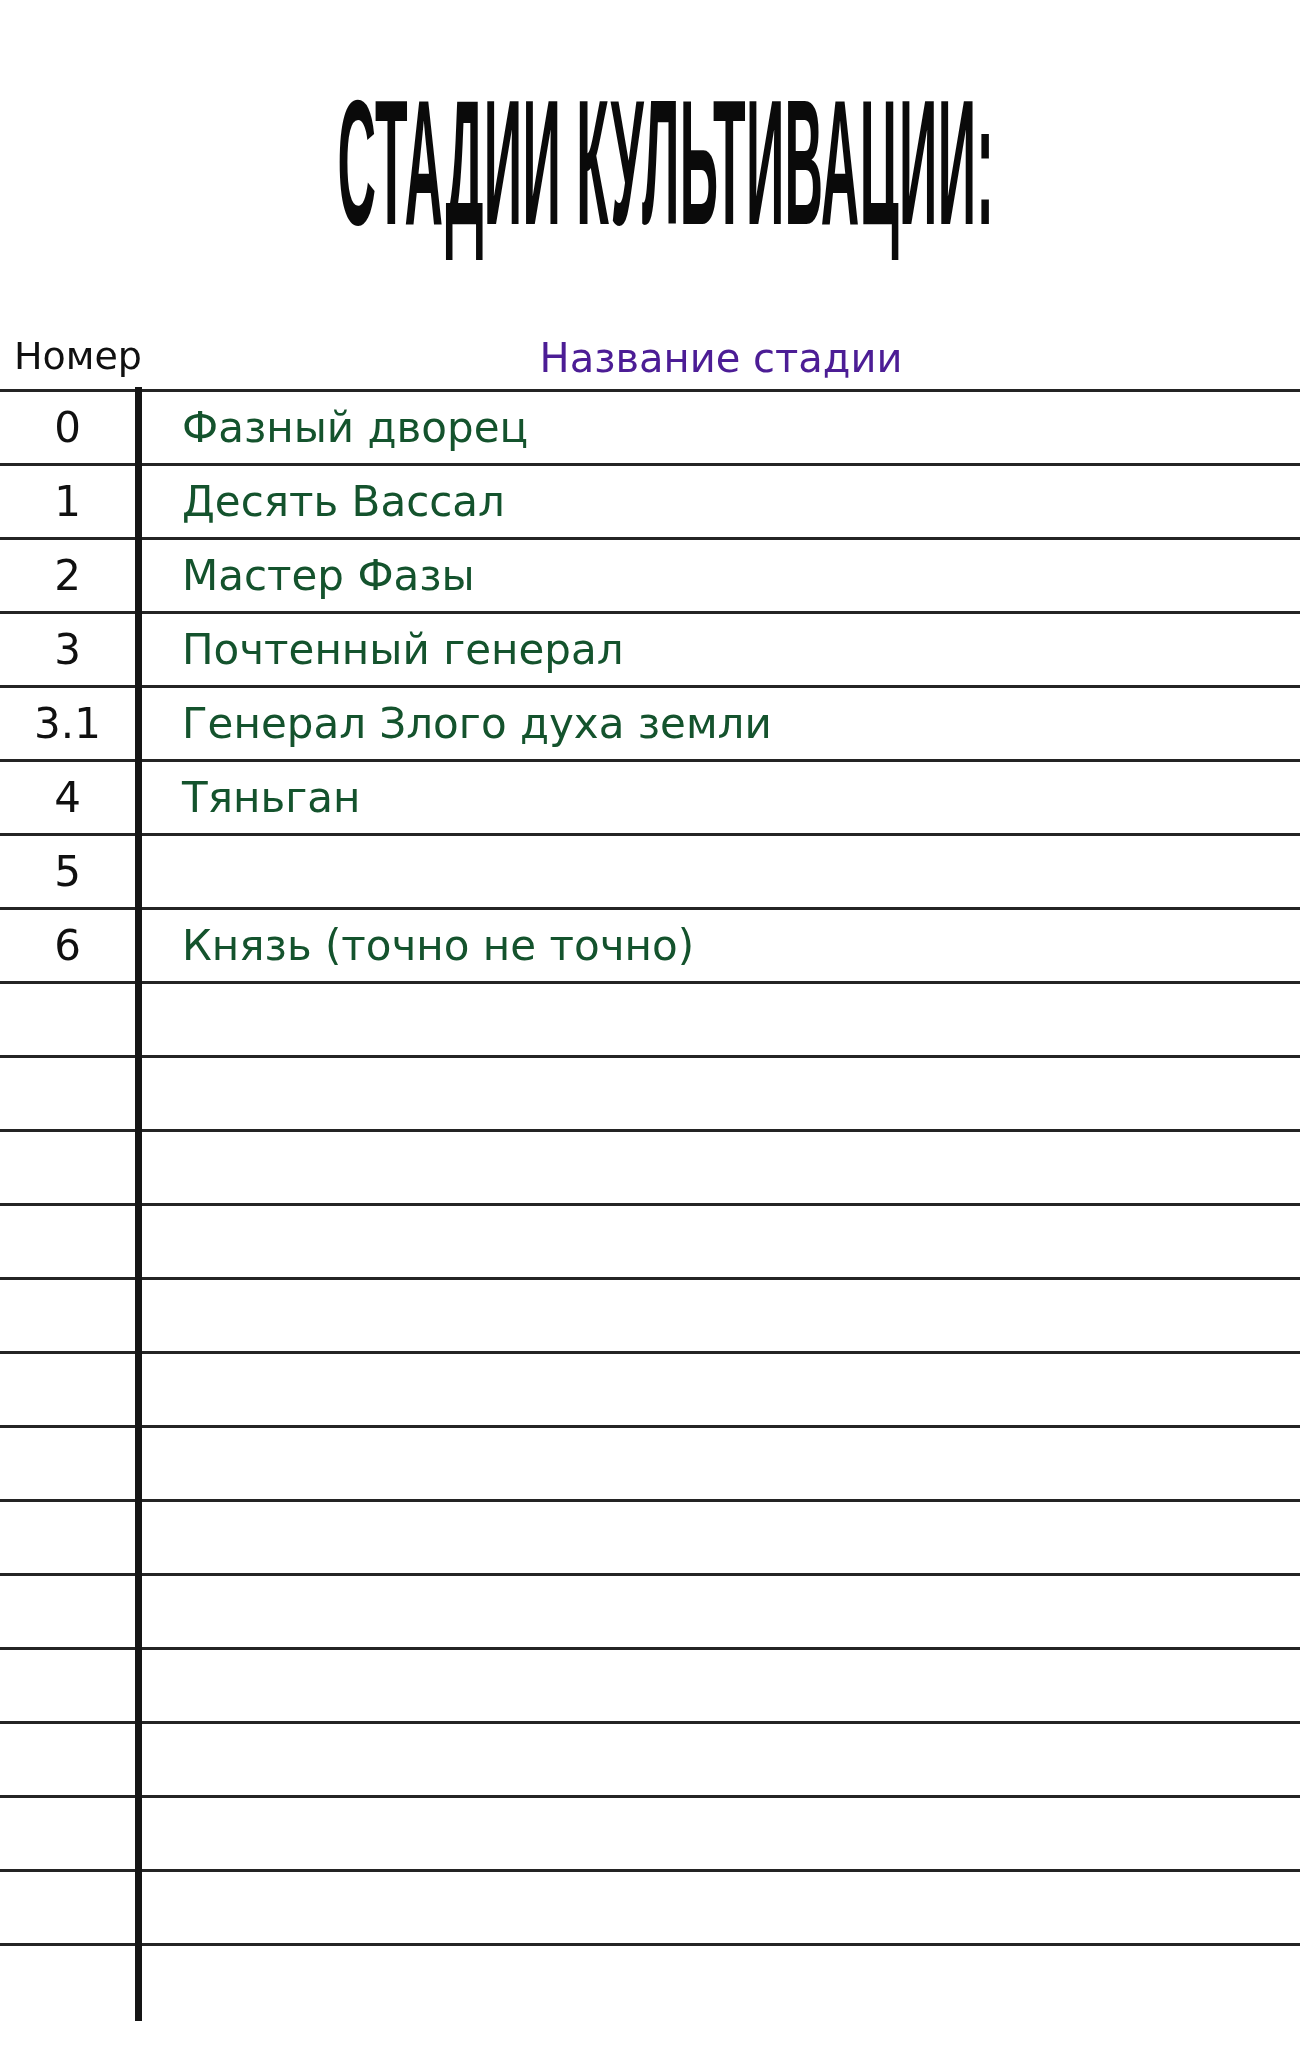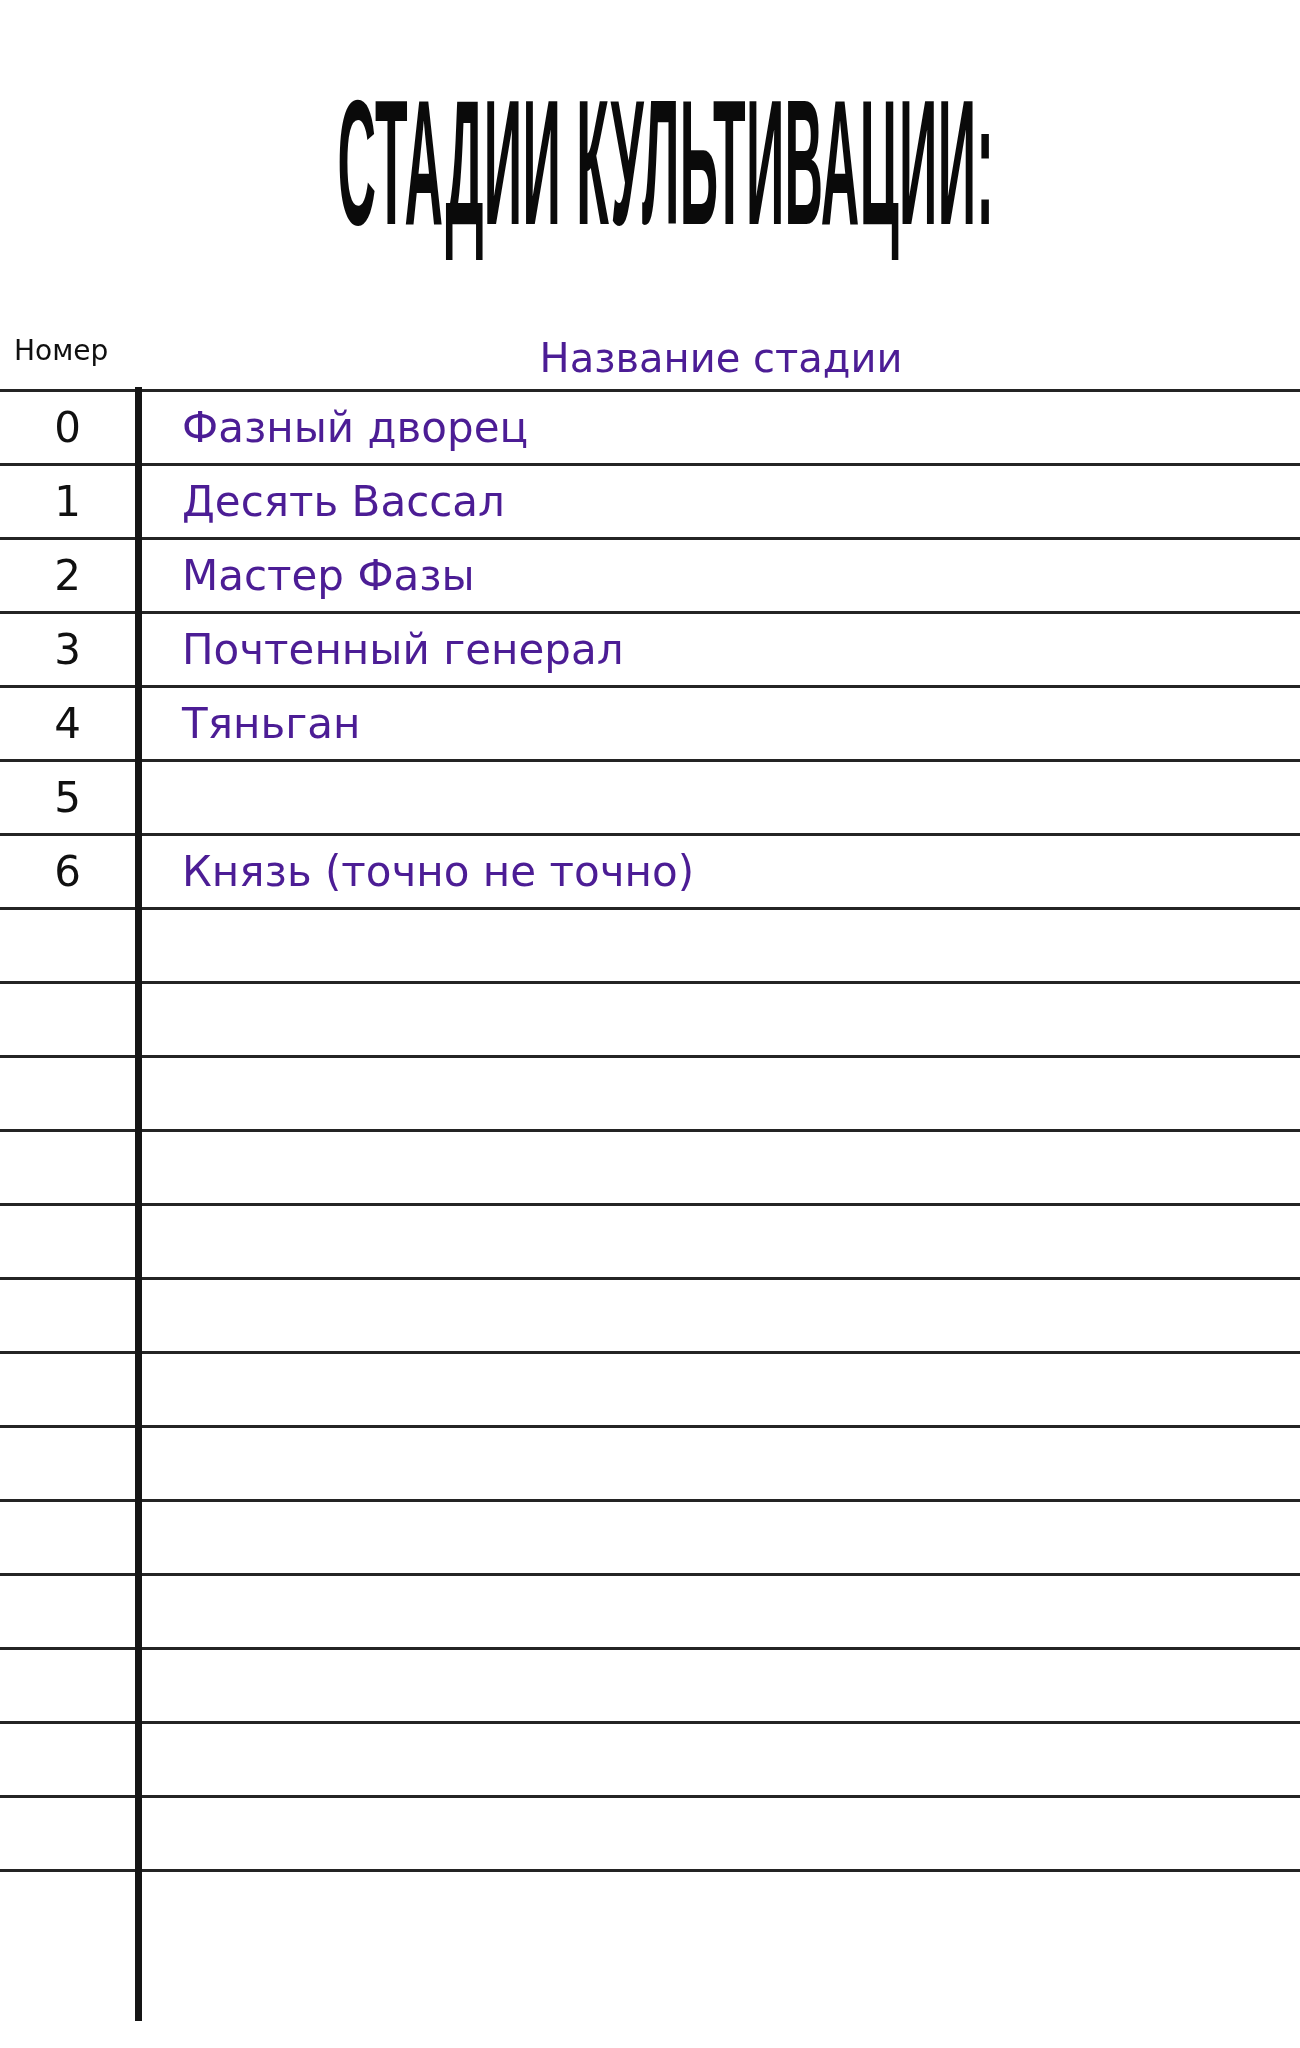--- a/index.html
+++ b/index.html
@@ -34,21 +34,21 @@
     transform: scaleX(0.30);
     transform-origin: center top;
     letter-spacing: 1px;
   }
 
   
   .hdr-number {
     position: absolute;
     top: 336px;
     left: 14px;
-    font-size: 28px;
+    font-size: 38px;
     line-height: 1.1;
     color: #101010;
   }
   .hdr-name {
     position: absolute;
     top: 336px;
     left: 142px;
     width: 1158px;
     text-align: center;
     font-size: 40px;
@@ -79,21 +79,21 @@
     font-size: 42px;
     color: #101010;
   }
   .cell-name {
     flex: 1 1 auto;
     box-sizing: border-box;
     display: flex;
     align-items: center;
     padding-left: 47px;
     font-size: 42px;
-    color: #4c1d95;
+    color: #14532d;
     white-space: nowrap;
     overflow: hidden;
   }
 
   
   .divider {
     position: absolute;
     left: 135px;
     top: 387px;
     width: 7px;
@@ -126,20 +126,24 @@
   <div class="row">
     <div class="cell-number">2</div>
     <div class="cell-name">Мастер Фазы</div>
   </div>
 
   <div class="row">
     <div class="cell-number">3</div>
     <div class="cell-name">Почтенный генерал</div>
   </div>
 
+  <div class="row">
+    <div class="cell-number">3.1</div>
+    <div class="cell-name">Генерал Злого духа земли</div>
+  </div>
 
 
   <div class="row">
     <div class="cell-number">4</div>
     <div class="cell-name">Тяньган</div>
   </div>
 
   <div class="row">
     <div class="cell-number">5</div>
   </div>

